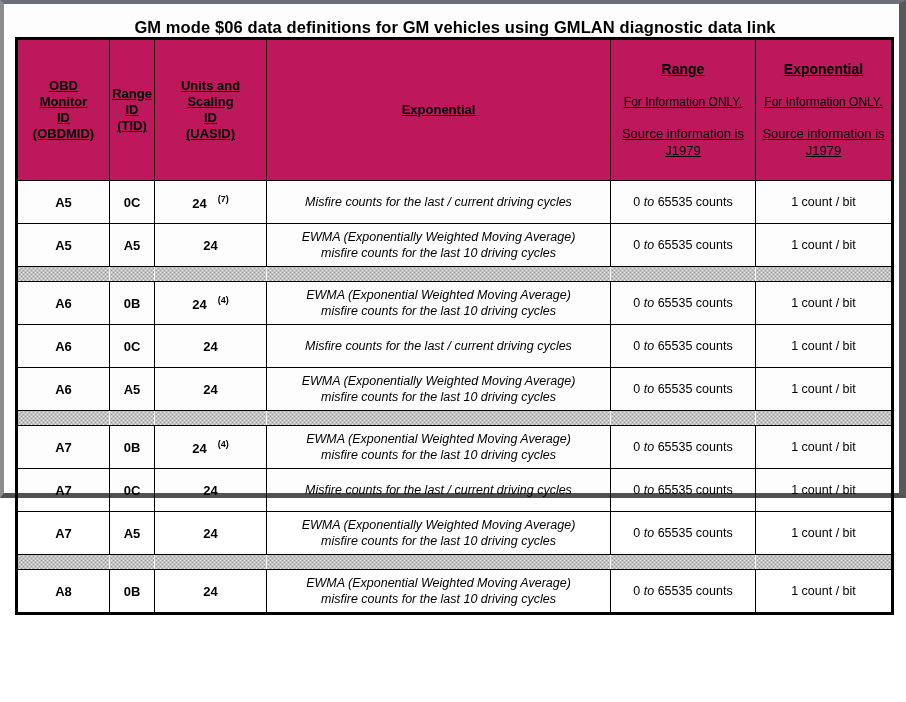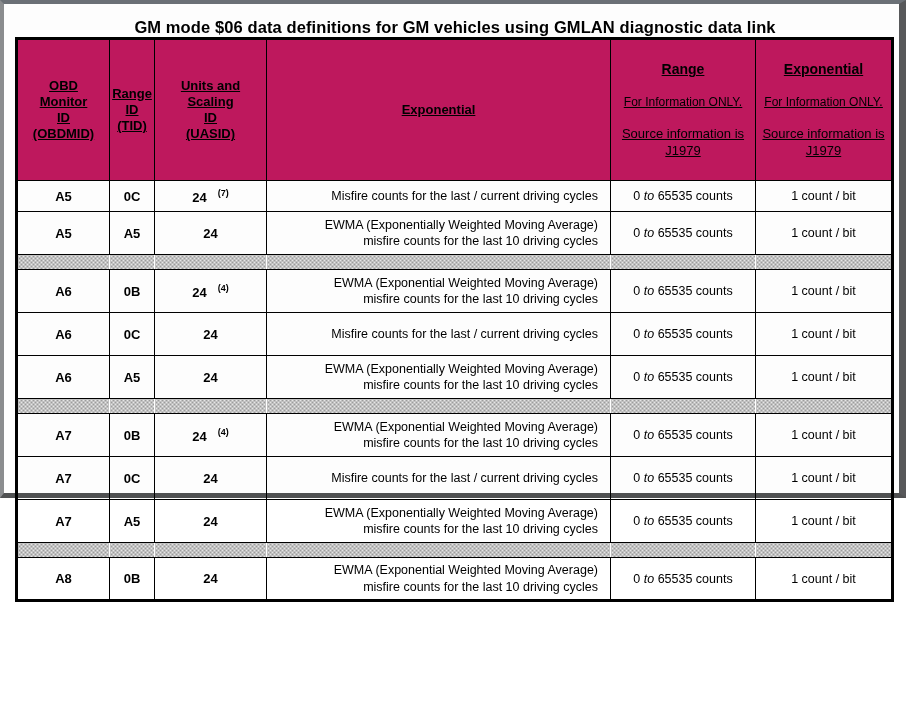--- a/index.html
+++ b/index.html
@@ -63,26 +63,27 @@
     margin-left: 44px;
   }
   td.uasid sup.fnote {
     font-size: 9px;
     font-weight: bold;
     margin-left: 11px;
     vertical-align: 6px;
   }
   td.desc {
     font-size: 12.5px;
-    text-align: right;
+    text-align: center;
     white-space: pre-line;
     line-height: 1.3;
     padding: 2px 12px;
-  }
-  td.val { font-size: 12.5px; text-align: center; padding: 8px; }
+    font-style: italic;
+  }
+  td.val { font-size: 12.5px; text-align: center; padding: 14px; }
   td.val i { font-style: italic; }
 
   tr.separator td {
     height: 15px;
     padding: 0;
     border-left: 1px solid #fff;
     border-right: 1px solid #fff;
     background-color: var(--sep-light, #e6e6e6);
     background-image: conic-gradient(var(--sep-dark, #9c9c9c) 25%, var(--sep-light, #e6e6e6) 0 50%, var(--sep-dark, #9c9c9c) 0 75%, var(--sep-light, #e6e6e6) 0);
     background-size: 4px 4px;

